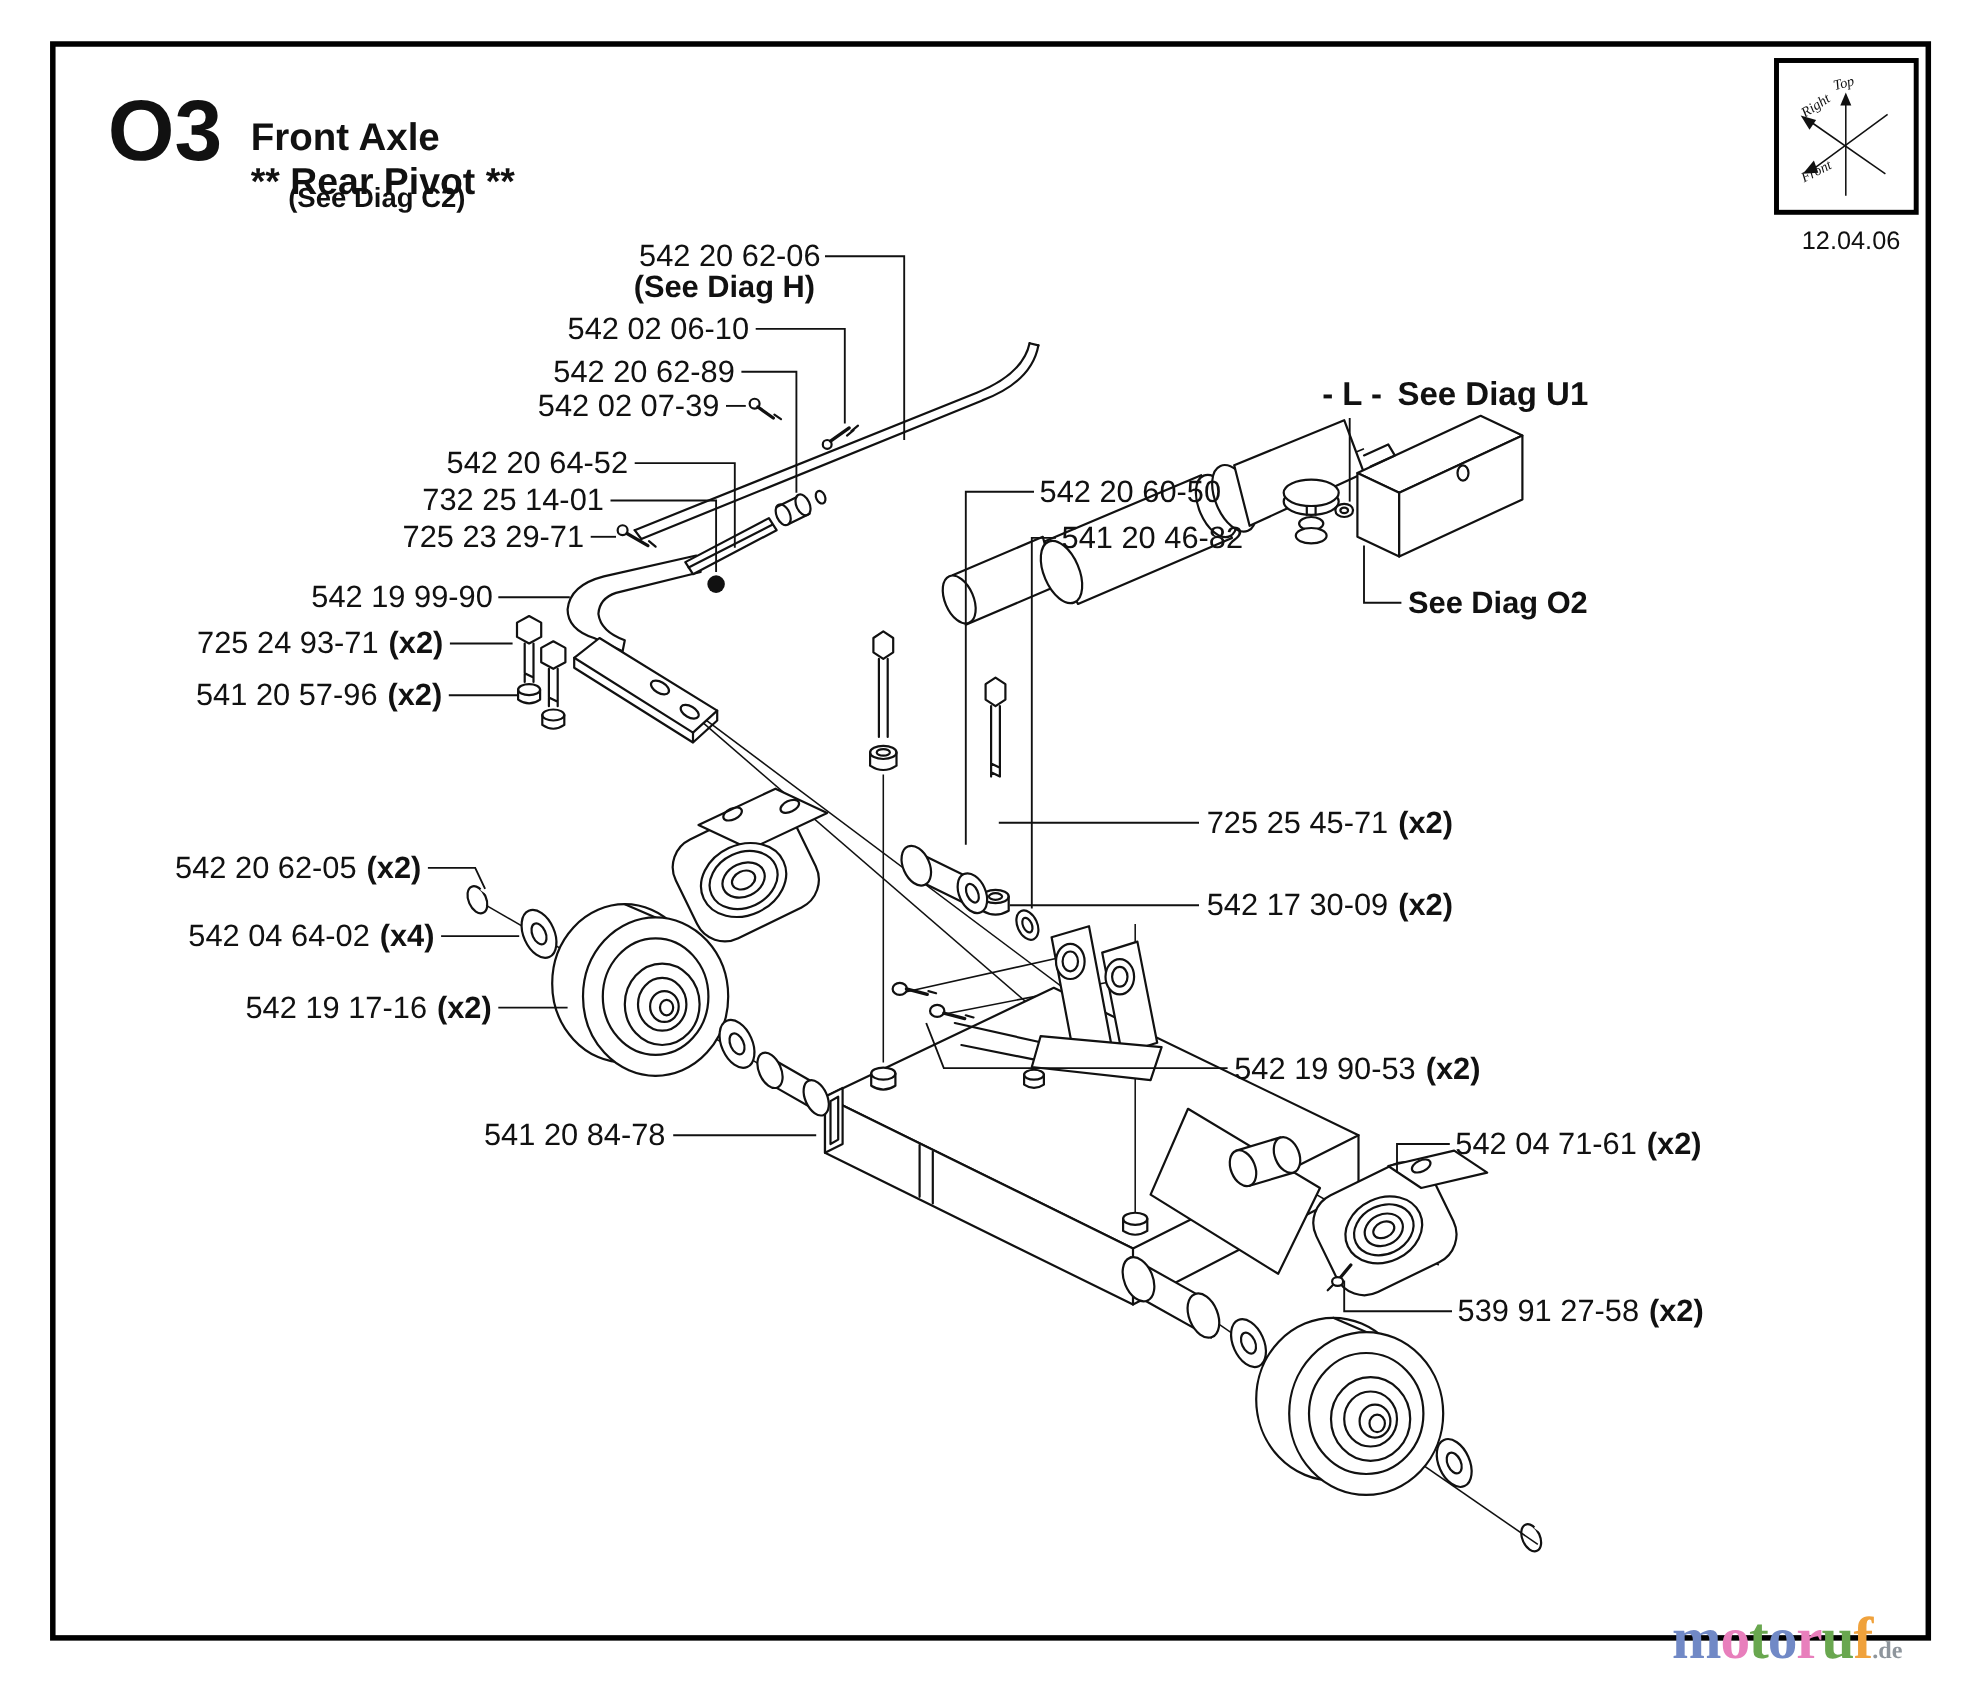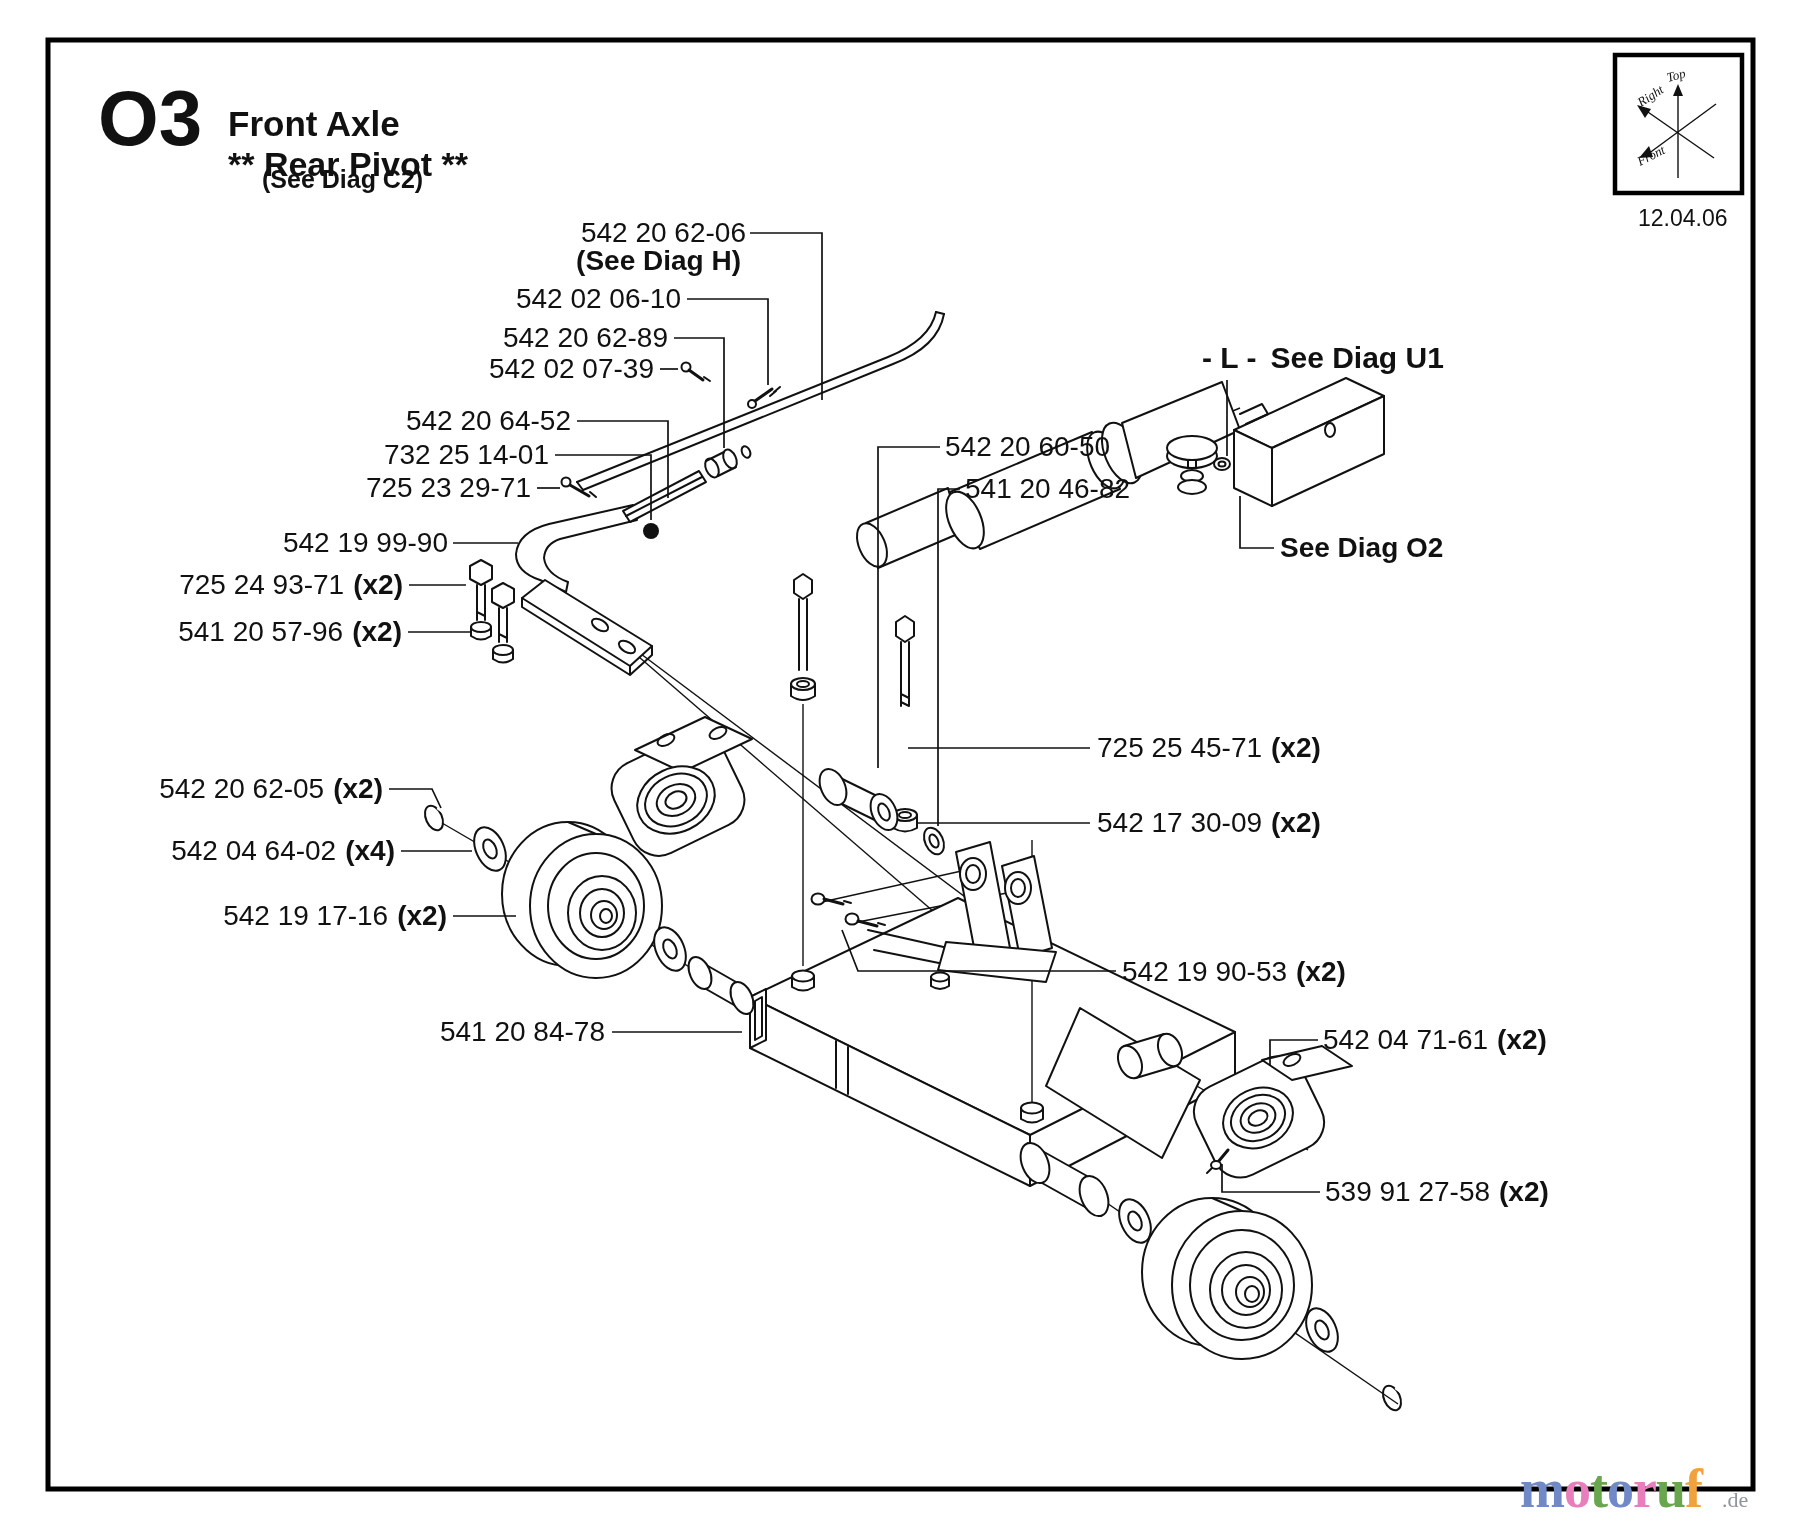--- a/index.html
+++ b/index.html
@@ -17,21 +17,21 @@
   .date{font-size:23px;}
   .cmp{font-size:13px;font-family:"Liberation Serif",serif;font-style:italic;}
   .ln{stroke:#111;stroke-width:2;fill:none;stroke-linejoin:round;stroke-linecap:round;}
   .fw{stroke:#111;stroke-width:2;fill:#fff;stroke-linejoin:round;}
   .thin{stroke:#111;stroke-width:1.4;fill:none;}
   .ldr{stroke:#111;stroke-width:1.7;fill:none;}
   .thk{stroke:#111;stroke-width:3;fill:none;stroke-linecap:round;}
   .blk{fill:#111;stroke:none;}
   #watermark{position:absolute;left:1520px;top:1458px;
      font-family:"Liberation Serif",serif;font-weight:bold;font-size:54px;letter-spacing:-1px;white-space:nowrap;}
-  #watermark .suf{font-size:22px;font-weight:normal;letter-spacing:0;margin-left:20px;}
+  #watermark .suf{font-size:22px;font-weight:bold;letter-spacing:0;}
 </style>
 </head>
 <body>
 
 <div id="page">
 <svg width="1800" height="1532" viewBox="0 0 1800 1532">
 
   <g>
     <rect x="48" y="40" width="1705" height="1449" fill="none" stroke="#000" stroke-width="5"></rect>
   </g>

